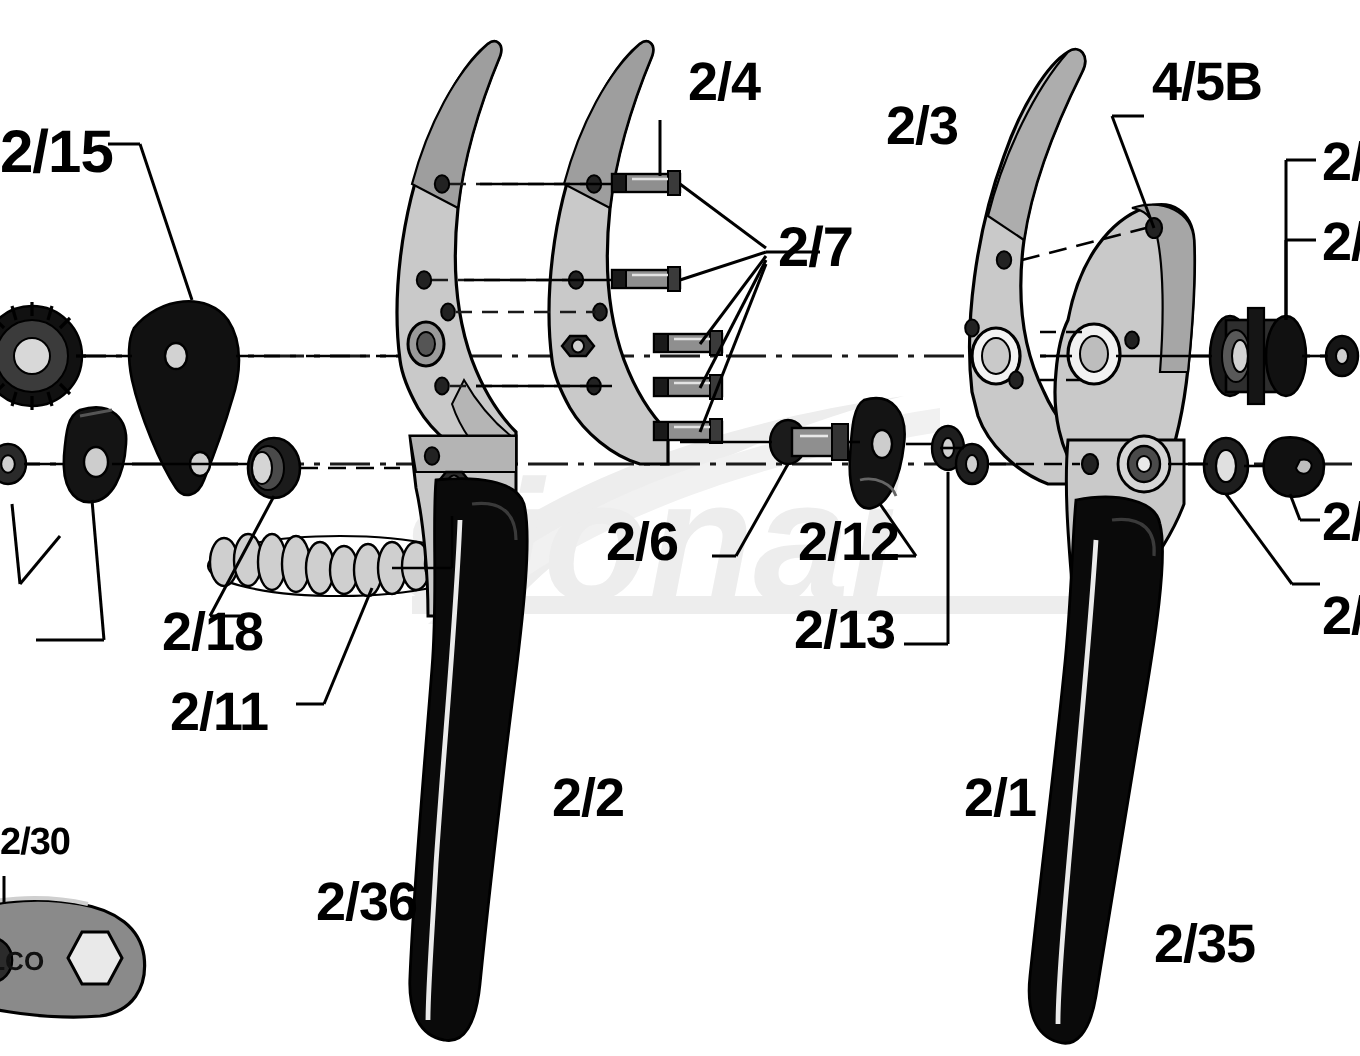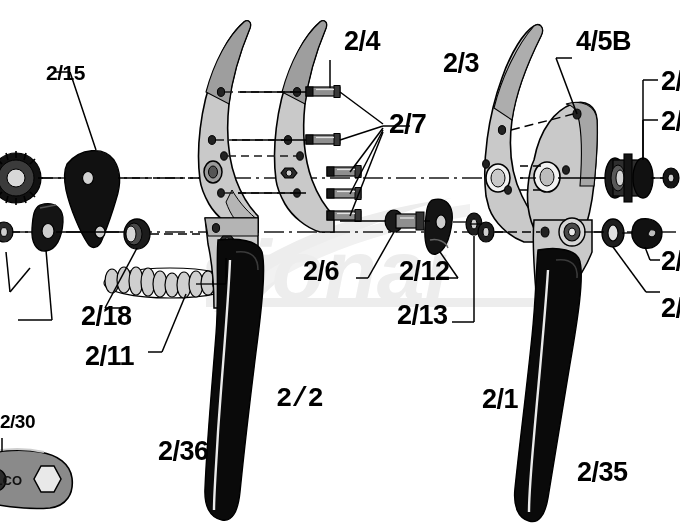--- a/index.html
+++ b/index.html
@@ -396,34 +396,34 @@
     <text x="-22" y="485" font-family="Liberation Sans, sans-serif" font-size="13" font-weight="700" fill="#111">FELCO</text>
     <path d="M-28 458 C-6 448 22 447 44 452" stroke="#cfcfcf" stroke-width="2" fill="none"></path>
   </g>
 
   <g stroke="#000" stroke-width="1.5" fill="none">
     <line x1="2" y1="438" x2="2" y2="452"></line>
   </g>
 </svg>
 
 <div id="label-layer">
-      <div class="lbl" style="left: 0px; top: 62px; font-size: 21px; margin-left: 46px;">2/15</div>
+      <div class="lbl" style="left: 0px; top: 62px; font-size: 30px;">2/15</div>
       <div class="lbl" style="left: 318px; top: 28px; font-size: 27px; margin-left: 26px;">2/4</div>
       <div class="lbl" style="left: 389px; top: 110px; font-size: 28px;">2/7</div>
       <div class="lbl" style="left: 443px; top: 50px; font-size: 27px;">2/3</div>
       <div class="lbl" style="left: 576px; top: 28px; font-size: 27px;">4/5B</div>
       <div class="lbl" style="left: 661px; top: 68px; font-size: 27px;">2/</div>
       <div class="lbl" style="left: 661px; top: 108px; font-size: 27px;">2/</div>
       <div class="lbl" style="left: 661px; top: 248px; font-size: 27px;">2/</div>
       <div class="lbl" style="left: 661px; top: 295px; font-size: 27px;">2/</div>
       <div class="lbl" style="left: 81px; top: 303px; font-size: 27px;">2/18</div>
       <div class="lbl" style="left: 85px; top: 343px; font-size: 27px;">2/11</div>
       <div class="lbl" style="left: 303px; top: 258px; font-size: 27px;">2/6</div>
       <div class="lbl" style="left: 399px; top: 258px; font-size: 27px;">2/12</div>
       <div class="lbl" style="left: 397px; top: 302px; font-size: 27px;">2/13</div>
-      <div class="lbl" style="left: 276px; top: 386px; font-size: 27px; font-family: Liberation Mono, monospace;">2/2</div>
+      <div class="lbl" style="left: 276px; top: 386px; font-size: 27px;">2/2</div>
       <div class="lbl" style="left: 482px; top: 386px; font-size: 27px;">2/1</div>
       <div class="lbl" style="left: 158px; top: 438px; font-size: 27px;">2/36</div>
       <div class="lbl" style="left: 577px; top: 459px; font-size: 27px;">2/35</div>
       <div class="lbl" style="left: 0px; top: 412px; font-size: 19px;">2/30</div>
     </div>
 
 </div>
 
 </body></html>

